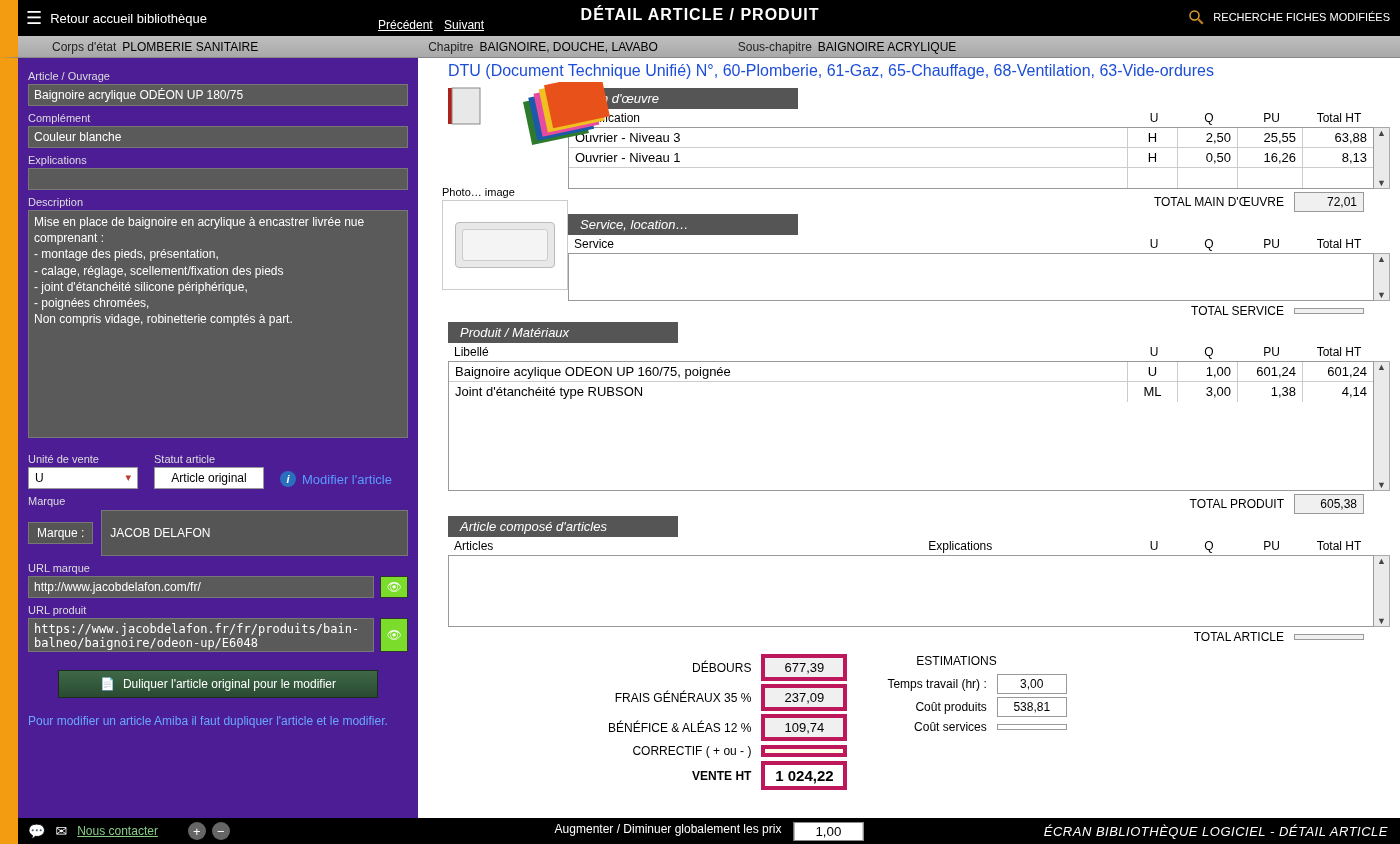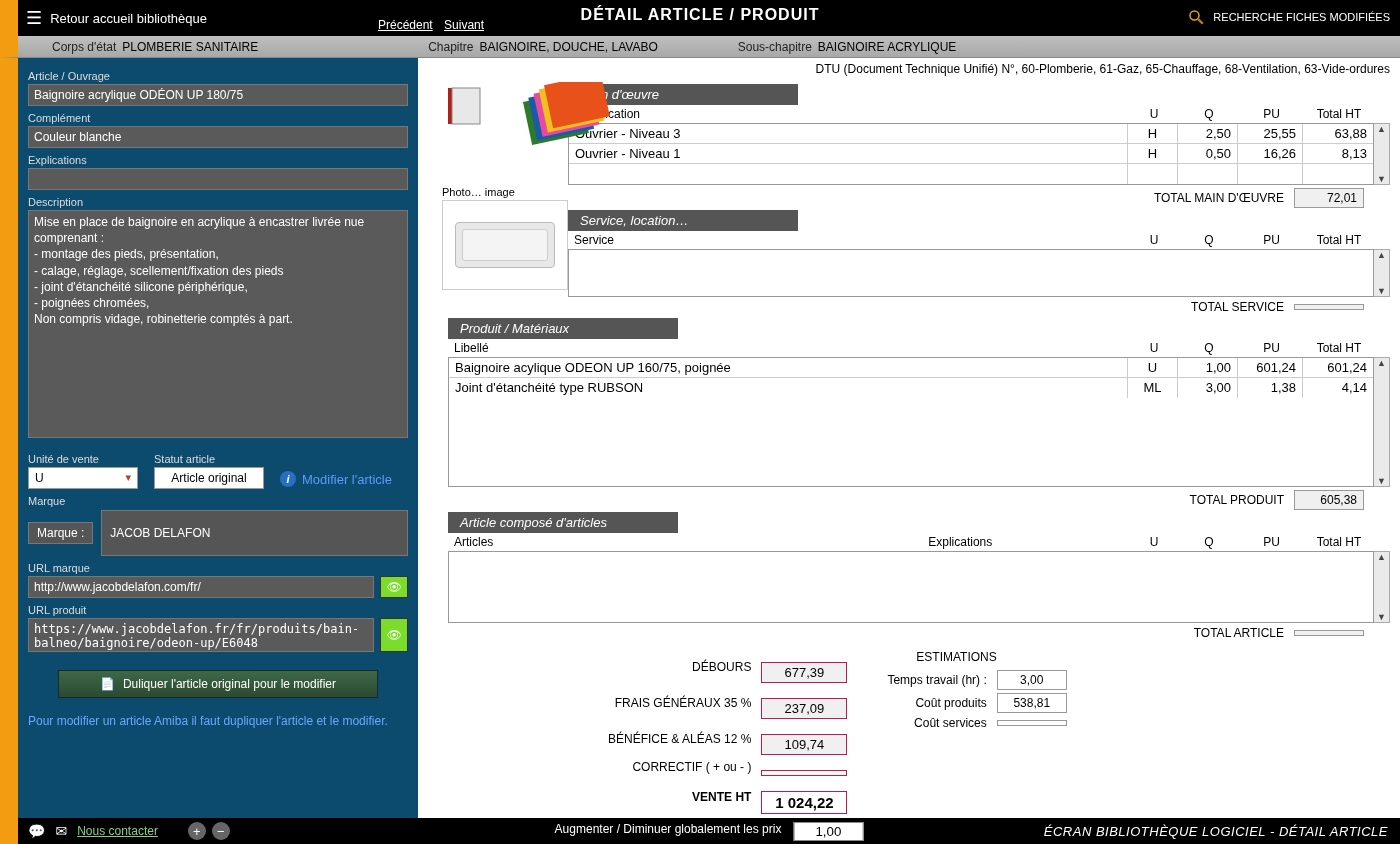--- a/index.html
+++ b/index.html
@@ -13,21 +13,21 @@
 .top-nav-links { position: absolute; left: 378px; bottom: 4px; font-size: 12px; }
 .top-nav-links a { color: #fff; text-decoration: underline; margin-right: 8px; }
 .top-right { position: absolute; right: 10px; top: 8px; display: flex; align-items: center; gap: 8px; font-size: 11px; }
 .top-right .mag { width: 18px; height: 18px; }
 
 .breadcrumb-bar { height: 22px; background: linear-gradient(#bfbfbf,#a8a8a8); display: flex; align-items: center; font-size: 12px; border-bottom: 1px solid #888; border-left: 18px solid #f39c12;}
 .breadcrumb-bar .lab { color: #222; margin-left: 34px; margin-right: 6px; }
 .breadcrumb-bar .val { font-weight: normal; }
 
 .main-layout { display: flex; height: calc(100% - 36px - 22px - 26px); }
-.left-col { width: 418px; background: #0c4a6e; color: #fff; padding: 6px 10px 0 10px; border-left: 18px solid #f39c12; overflow: hidden;}
+.left-col { width: 418px; background: #4c1d95; color: #fff; padding: 6px 10px 0 10px; border-left: 18px solid #f39c12; overflow: hidden;}
 .right-col { flex: 1; background: #fff; padding: 2px 10px 0 30px; position: relative; overflow: hidden;}
 
 .field-label { font-size: 11px; color: #ddd; margin-top: 6px; margin-bottom: 2px; }
 .field-input { width: 100%; background: #5a5a5a; color: #fff; border: 1px solid #777; padding: 3px 5px; font-size: 12px; }
 .desc-area { height: 228px; resize: none; overflow-y: scroll; font-family: inherit; line-height: 1.35;}
 .unit-row { display: flex; gap: 16px; margin-top: 6px;}
 .unit-col { display: flex; flex-direction: column; }
 .select-box { width: 110px; background: #fff; color: #000; border: 1px solid #999; padding: 3px 6px; position: relative; font-size: 12px;}
 .select-box::after { content: "▾"; position: absolute; right: 6px; color: #c0392b; font-size: 11px; }
 .statut-box { width: 110px; background: #fff; color: #000; border: 1px solid #999; padding: 3px 6px; font-size: 12px; text-align: center;}
@@ -36,21 +36,21 @@
 .modify-link { color: #5a9bff; font-size: 13px; cursor: pointer; }
 .marque-row { display: flex; gap: 8px; align-items: center; margin-top: 3px;}
 .marque-lab-box { background: #555; border:1px solid #777; padding: 3px 8px; font-size:12px; }
 .marque-val-box { background: #555; border:1px solid #777; padding: 15px 8px; font-size:12px; flex:1; color:#fff;}
 .url-row { display: flex; gap: 6px; align-items: stretch; }
 .url-input { flex:1; }
 .eye-btn { width: 28px; background: #7cdc2c; border:1px solid #333; display:flex; align-items:center; justify-content:center; }
 .dup-btn { margin: 18px auto 0; width: 320px; background: linear-gradient(#3e6847,#2a4a32); border:1px solid #1a2a1f; color:#fff; padding:6px 0; text-align:center; display:flex; align-items:center; justify-content:center; gap:8px; font-size:12px;}
 .help-text { font-size:12px; color:#6aa8ff; margin-top:16px; }
 
-.dtu-line { text-align:right; font-size:12px; color:#000000; padding: 2px 0 6px; }
+.dtu-line { text-align:left; font-size:16px; color:#1d4ed8; padding: 2px 0 6px; }
 .photo-block { position:absolute; left:20px; top:24px; width: 220px;}
 .photo-block .books { width:200px; height:100px; position:relative; }
 .photo-caption { font-size:11px; color:#000; margin:4px 0 2px 4px;}
 .photo-frame { width:126px; height:90px; border:1px solid #ccc; background:#fff; display:flex; align-items:center; justify-content:center; margin-left:4px;}
 .tub { width:100px; height:46px; background:#e8e8e8; border:1px solid #bbb; border-radius:4px; position:relative;}
 .tub::before { content:""; position:absolute; inset:6px; border:1px solid #ccc; border-radius:3px; background:#f4f4f4;}
 
 .section { margin-top:2px; }
 .section-title { display:inline-block; background:#555; color:#fff; padding:3px 12px 3px 12px; font-size:13px; font-style:italic; min-width:230px; }
 .tbl-wrap { display:flex; }
@@ -75,21 +75,21 @@
 .total-line { display:flex; justify-content:flex-end; align-items:center; gap:10px; margin-top:3px; font-size:12px;}
 .total-box { width:70px; border:1px solid #999; background:#f0f0f0; text-align:right; padding:2px 6px;}
 
 .compound-sec .tbl-head .col-exp { flex:1; text-align:center;}
 .compound-sec .col-lib2 { flex:1; padding-left:6px;}
 
 .bottom-calc { display:flex; gap:40px; margin-top:10px; margin-left:160px;}
 .calc-left { }
 .calc-row { display:flex; align-items:center; justify-content:flex-end; margin-bottom:3px; gap:10px;}
 .calc-lab { font-size:12px; text-align:right;}
-.calc-val { width:86px; border:1px solid #be185d; background:#f0f0f0; text-align:center; padding:2px 4px; font-size:13px;margin-top:12px;}
+.calc-val { width:86px; border:4px solid #be185d; background:#f0f0f0; text-align:center; padding:2px 4px; font-size:13px;}
 .calc-val.big { font-weight:bold; font-size:15px; background:#fff;}
 .est-block { }
 .est-title { font-size:12px; text-align:right; margin-bottom:6px; padding-right:70px;}
 .est-row { display:flex; align-items:center; gap:10px; margin-bottom:3px; justify-content:flex-end;}
 .est-lab { font-size:12px;}
 .est-val { width:70px; border:1px solid #999; text-align:center; padding:2px 4px;}
 
 .bottom-bar { height:26px; background:#000; color:#fff; display:flex; align-items:center; position:relative; border-left:18px solid #f39c12;}
 .bottom-left { display:flex; align-items:center; gap:10px; margin-left:10px;}
 .contact-link { color:#8c8; text-decoration:underline; font-size:12px;}

